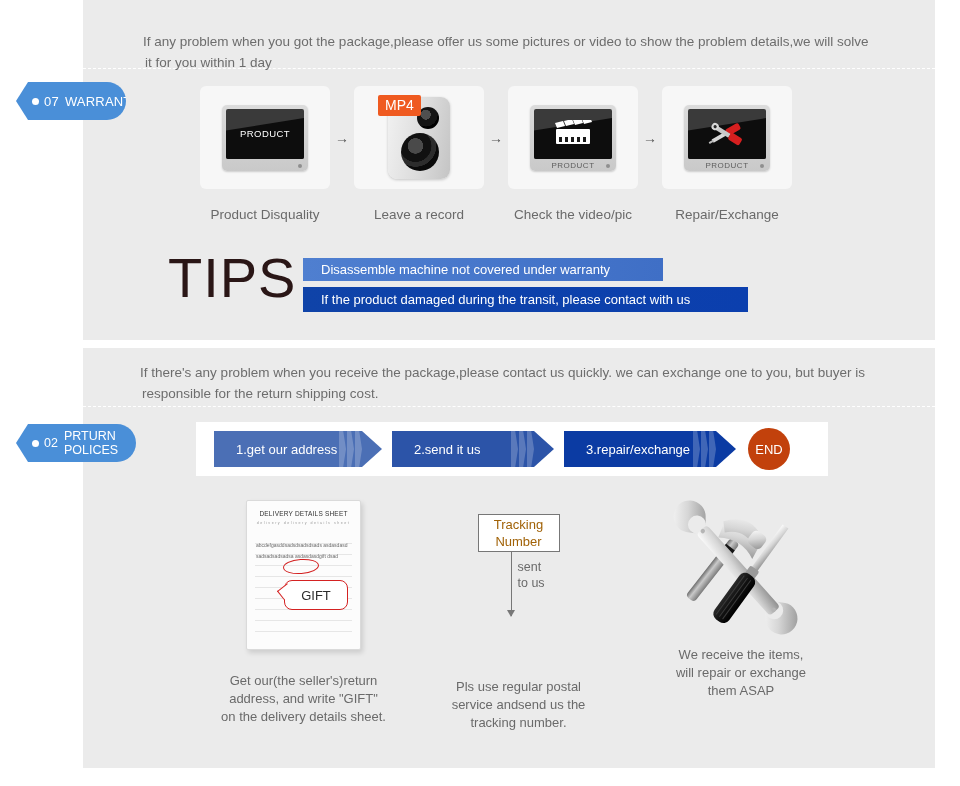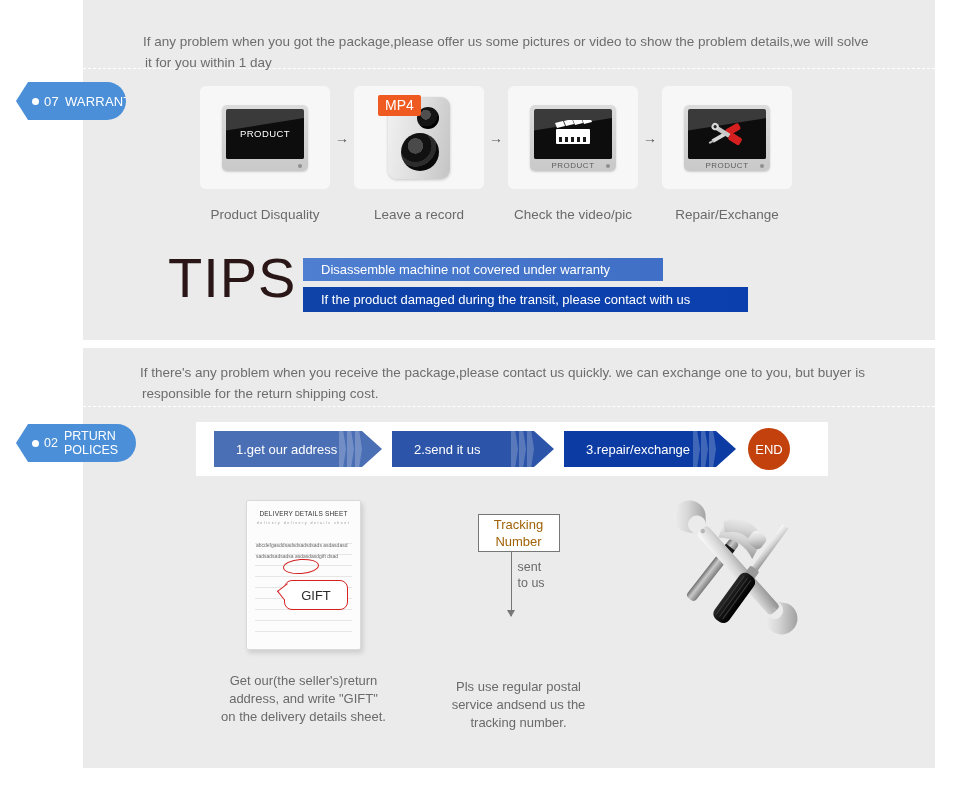--- a/index.html
+++ b/index.html
@@ -647,14 +647,19 @@
           <rect x="78" y="70" width="11" height="10" rx="2" fill="#9a9a9a"></rect>
           <rect x="75" y="78" width="18" height="56" rx="7" fill="url(#gDark)"></rect>
           <g stroke="#3b3b3b" stroke-width="1">
             <line x1="79" y1="82" x2="79" y2="130"></line>
             <line x1="83" y1="82" x2="83" y2="130"></line>
             <line x1="87" y1="82" x2="87" y2="130"></line>
           </g>
         </g>
       </svg>
     </div>
+    <div class="bcol-caption" style="margin-top:6px;">
+      <span>We receive the items,</span>
+      <span>will repair or exchange</span>
+      <span> them ASAP</span>
+    </div>
   </div>
 </div>
 
 </body></html>

